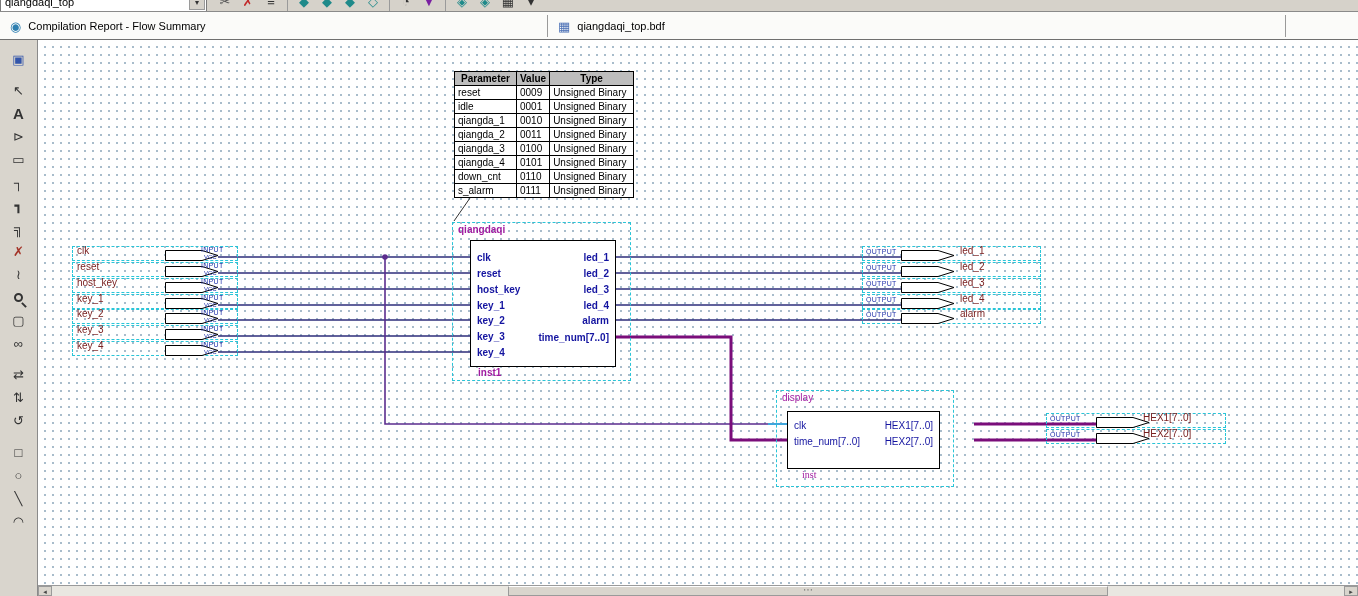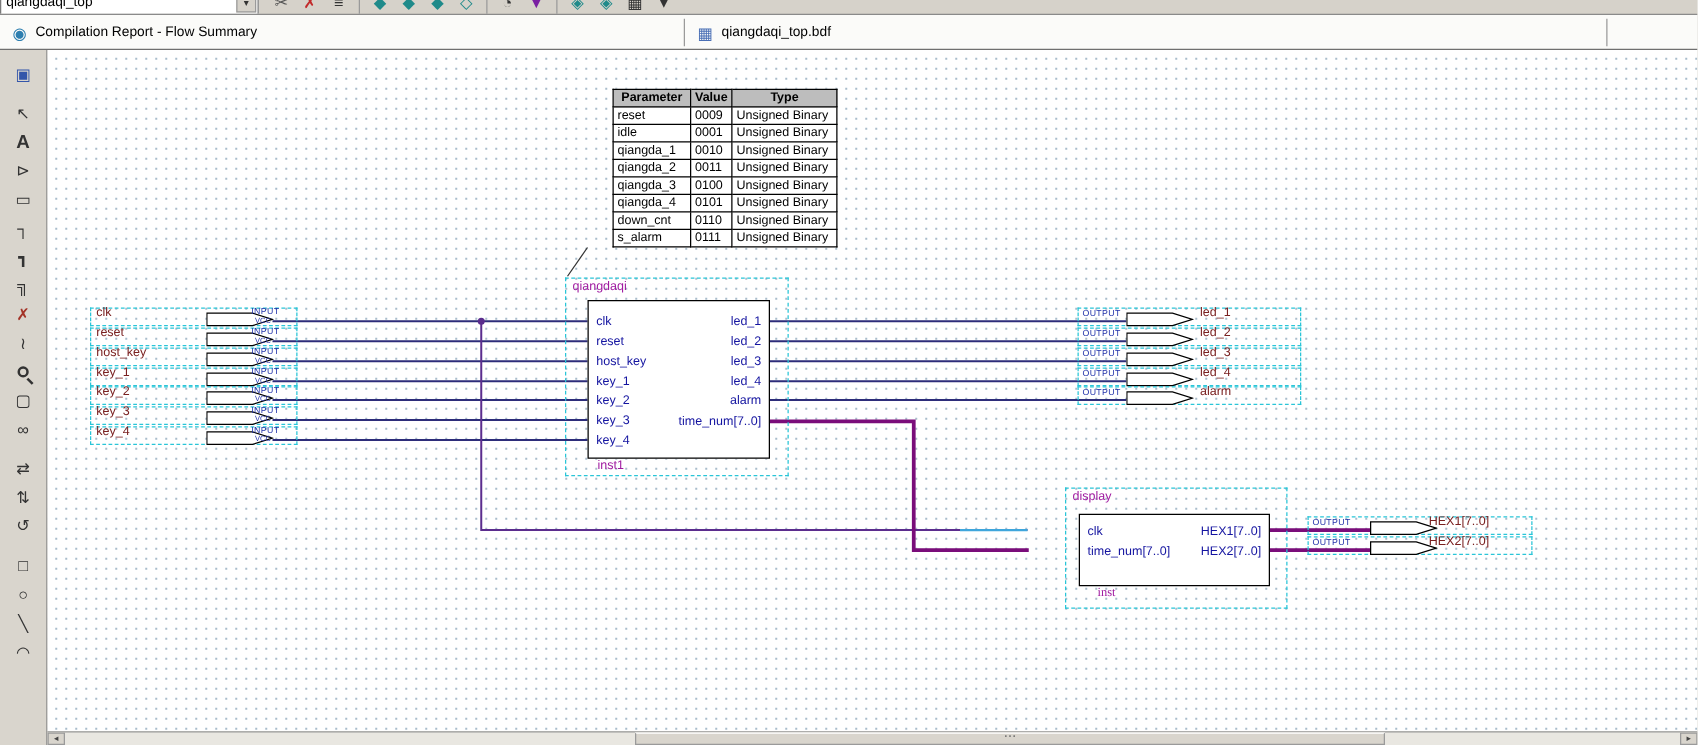--- a/index.html
+++ b/index.html
@@ -51,21 +51,21 @@
             background-size:8px 8px; background-position:3px 3px; }
   .wires { position:absolute; left:0; top:0; pointer-events:none; }
   .wires * { pointer-events:auto; }
   .wire   { fill:none; stroke:var(--wire, #2d2d7a); stroke-width:1.5; }
   .wire-purple { fill:none; stroke:var(--branch-wire, #5b2d8e); stroke-width:1.6; }
   .wire-blue   { fill:none; stroke:var(--selected-wire, #3fa6dc); stroke-width:1.8; }
   .bus    { fill:none; stroke:var(--bus, #7a0d7a); stroke-width:3; }
   .callout { stroke:#333; stroke-width:1; }
 
   
-  .ptable { position:absolute; left:452px; top:31px; border-collapse:collapse;
+  .ptable { position:absolute; left:416px; top:31px; border-collapse:collapse;
             background:#fff; cursor:default; }
   .ptable th, .ptable td { border:1px solid #000; font-size:10px; height:13px;
                            line-height:13px; padding:0 3px; white-space:nowrap; }
   .ptable th { background:var(--table-header-bg, #bdbdbd); font-weight:bold; text-align:center; }
   .ptable col.c1 { width:62px; } .ptable col.c2 { width:30px; } .ptable col.c3 { width:84px; }
 
   
   .sel-box { position:absolute; border:1px dashed var(--selection, #29c5d8); }
   .blk-title { position:absolute; left:5px; top:1px; font-size:10px;
                color:var(--instance-text, #a01ba0); white-space:nowrap; }
@@ -285,41 +285,41 @@
             <td>Unsigned Binary</td>
           </tr>
       <tr>
             <td>s_alarm</td>
             <td>0111</td>
             <td>Unsigned Binary</td>
           </tr>
     </tbody>
       </table>
 
-    <div class="sel-box" style="left:414px;top:182px;width:179px;height:159px;">
+    <div class="sel-box" style="left:414px;top:182px;width:179px;height:159px;font-weight:bold;">
       <div class="blk-title">qiangdaqi</div>
       <div class="blk-body" style="left:17px;top:17px;width:146px;height:127px;">
         <div class="port in" style="top:10px;">clk</div>
         <div class="port in" style="top:26px;">reset</div>
         <div class="port in" style="top:42px;">host_key</div>
         <div class="port in" style="top:58px;">key_1</div>
         <div class="port in" style="top:73px;">key_2</div>
         <div class="port in" style="top:89px;">key_3</div>
         <div class="port in" style="top:105px;">key_4</div>
         <div class="port out" style="top:10px;">led_1</div>
         <div class="port out" style="top:26px;">led_2</div>
         <div class="port out" style="top:42px;">led_3</div>
         <div class="port out" style="top:58px;">led_4</div>
         <div class="port out" style="top:73px;">alarm</div>
         <div class="port out" style="top:90px;">time_num[7..0]</div>
       </div>
       <div class="blk-inst" style="left:5px;top:144px;">inst1</div>
     </div>
 
-    <div class="sel-box" style="left:814px;top:350px;width:178px;height:97px;">
+    <div class="sel-box" style="left:738px;top:350px;width:178px;height:97px;">
       <div class="blk-title">display</div>
       <div class="blk-body" style="left:10px;top:20px;width:153px;height:58px;">
         <div class="port in" style="top:7px;">clk</div>
         <div class="port in" style="top:23px;">time_num[7..0]</div>
         <div class="port out" style="top:7px;">HEX1[7..0]</div>
         <div class="port out" style="top:23px;">HEX2[7..0]</div>
       </div>
       <div class="blk-inst" style="left:5px;top:78px;font-family:Liberation Serif, serif;">inst</div>
     </div>
 

